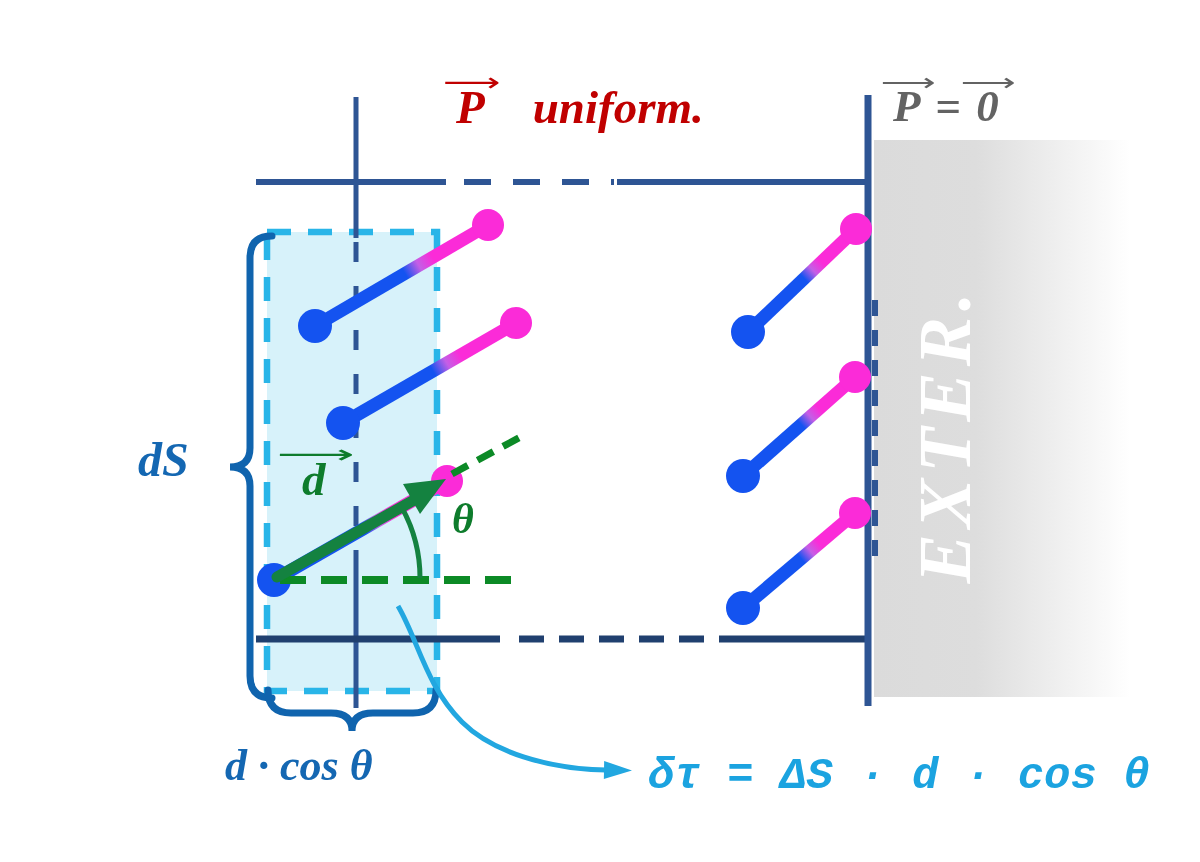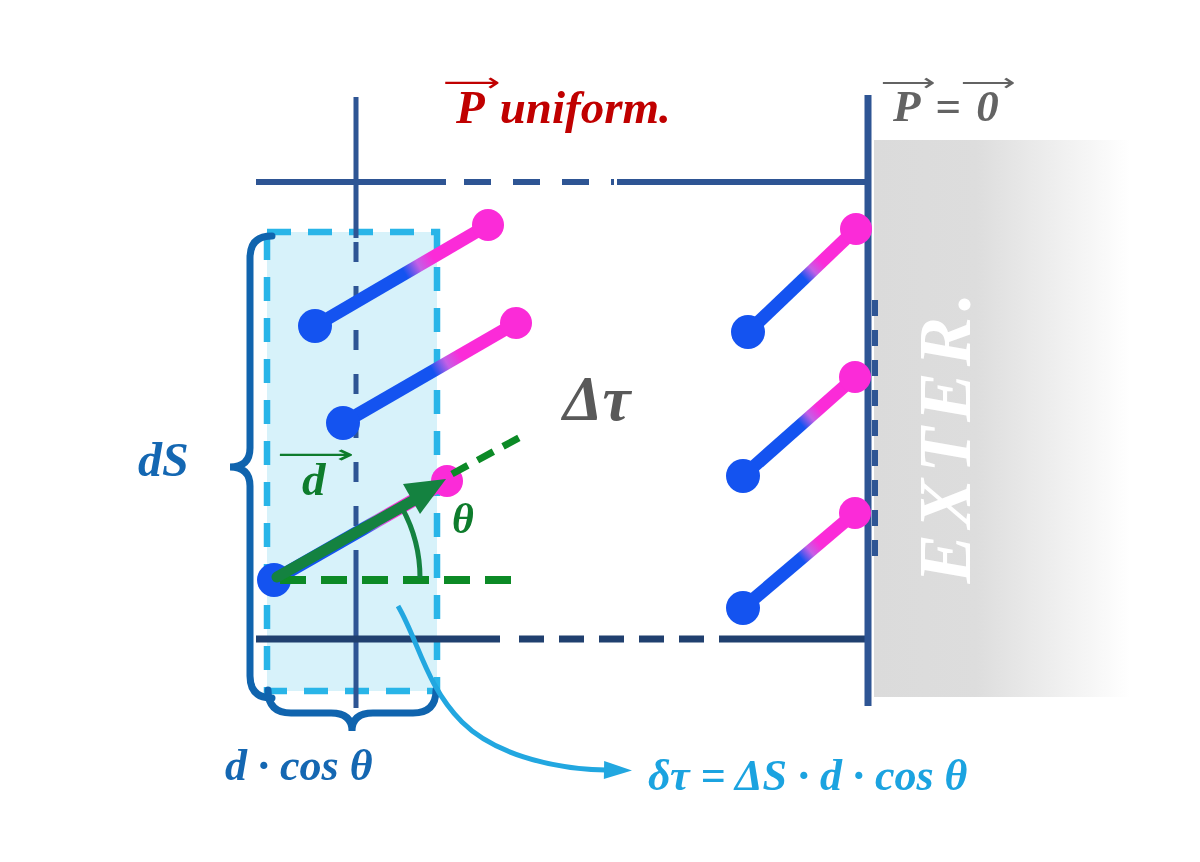--- a/index.html
+++ b/index.html
@@ -8,32 +8,32 @@
   #exterior-region{position:absolute;left:874px;top:140px;width:256px;height:557px;z-index:0;
     background:linear-gradient(90deg,#dbdbdb 0%,#dddddd 40%,rgba(255,255,255,0) 100%);}
   #diagram-svg{position:absolute;left:0;top:0;z-index:1;}
   .lbl{position:absolute;z-index:2;font-style:italic;font-weight:bold;line-height:1;white-space:nowrap;}
   .vec{position:relative;display:inline-block;}
   .vec .arr{position:absolute;left:50%;top:-0.54em;transform:translateX(-46%) scaleX(1.55);
     font-size:0.55em;font-style:normal;font-weight:normal;line-height:1;
     font-family:"DejaVu Sans",sans-serif;letter-spacing:0;}
   .vec .arr.wide{transform:translateX(-46%) scaleX(2.1);}
   #title-red{left:456px;top:84px;font-size:47px;color:var(--title_red);}
-  #title-red .rest{margin-left:15px;}
+  #title-red .rest{margin-left:48px;}
   #title-gray{left:893px;top:84px;font-size:45px;color:var(--title_gray);}
   #title-gray .eq{margin:0 15px;font-style:normal;}
   #exter-label{left:735px;top:389px;width:420px;height:92px;text-align:center;
     transform:rotate(-90deg);font-size:74px;color:#ffffff;letter-spacing:6px;z-index:2;position:absolute;
     font-style:italic;font-weight:bold;line-height:92px;}
   #delta-tau{left:563px;top:368px;font-size:63px;color:var(--delta_gray);}
   #ds-label{left:138px;top:436px;font-size:48px;color:var(--label_blue);}
   #d-vec-label{left:302px;top:456px;font-size:47px;color:var(--green_label);}
   #theta-label{left:452px;top:498px;font-size:42px;color:var(--green_label);}
   #dcos-label{left:225px;top:744px;width:255px;font-size:44px;color:var(--label_blue);}
-  #formula-label{left:648px;top:754px;font-size:44px;color:var(--formula_cyan);}
+  #formula-label{left:648px;top:754px;font-size:44px;color:var(--formula_cyan);font-family:Liberation Mono, monospace;}
 </style>
 </head>
 <body>
 
 <div id="stage">
 
   <div id="exterior-region"></div>
   <div id="exter-label" class="lbl">EXTER.</div>
 
   <svg id="diagram-svg" width="1200" height="862" viewBox="0 0 1200 862">
@@ -143,21 +143,20 @@
   </svg>
 
   <div id="title-red" class="lbl">
     <span class="vec"><span class="arr">⟶</span><span>P</span></span><span class="rest">uniform.</span>
   </div>
 
   <div id="title-gray" class="lbl">
     <span class="vec"><span class="arr">⟶</span><span>P</span></span><span class="eq">=</span><span class="vec"><span class="arr">⟶</span><span>0</span></span>
   </div>
 
-  <div id="delta-tau" class="lbl">Δτ</div>
   <div id="ds-label" class="lbl">dS</div>
 
   <div id="d-vec-label" class="lbl">
     <span class="vec"><span class="arr wide">⟶</span><span>d</span></span>
   </div>
 
   <div id="theta-label" class="lbl">θ</div>
   <div id="dcos-label" class="lbl">d · cos θ</div>
   <div id="formula-label" class="lbl">δτ = ΔS · d · cos θ</div>
 

